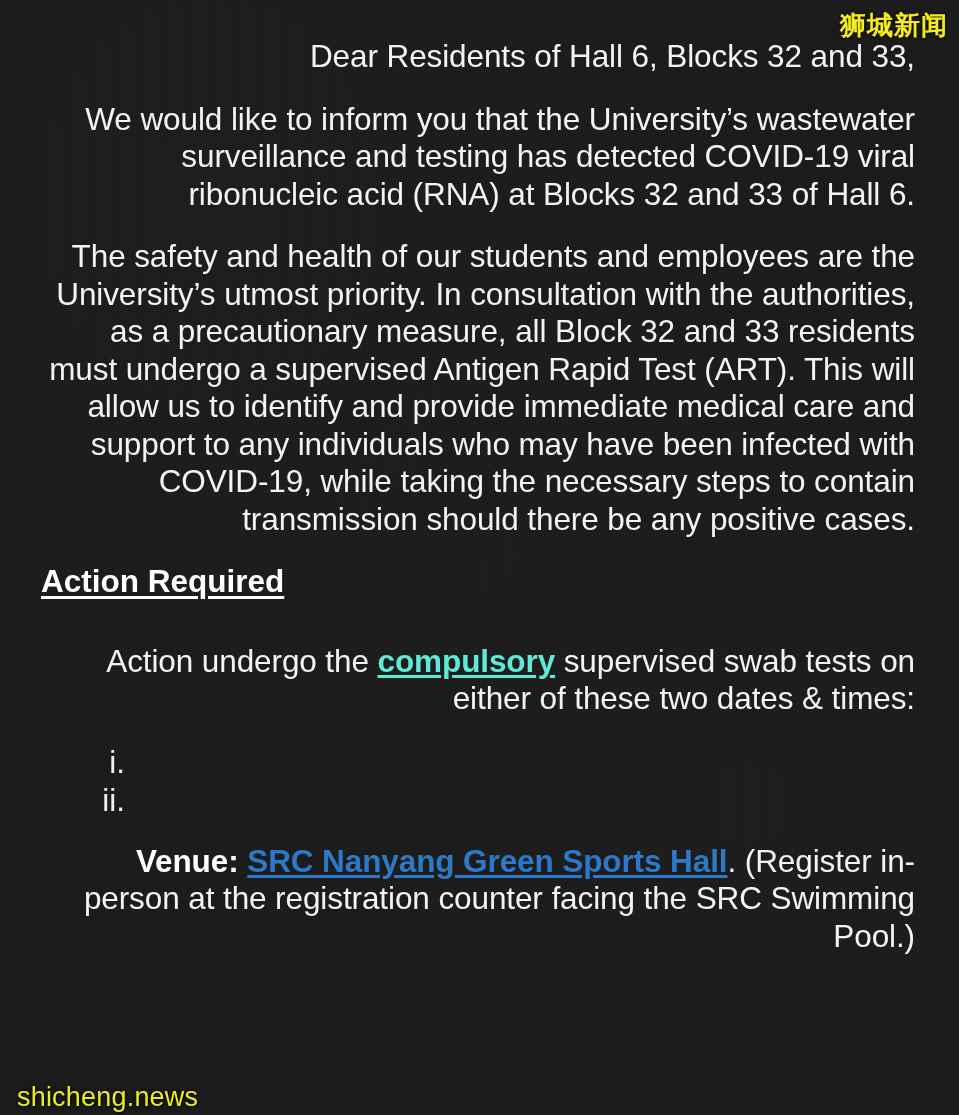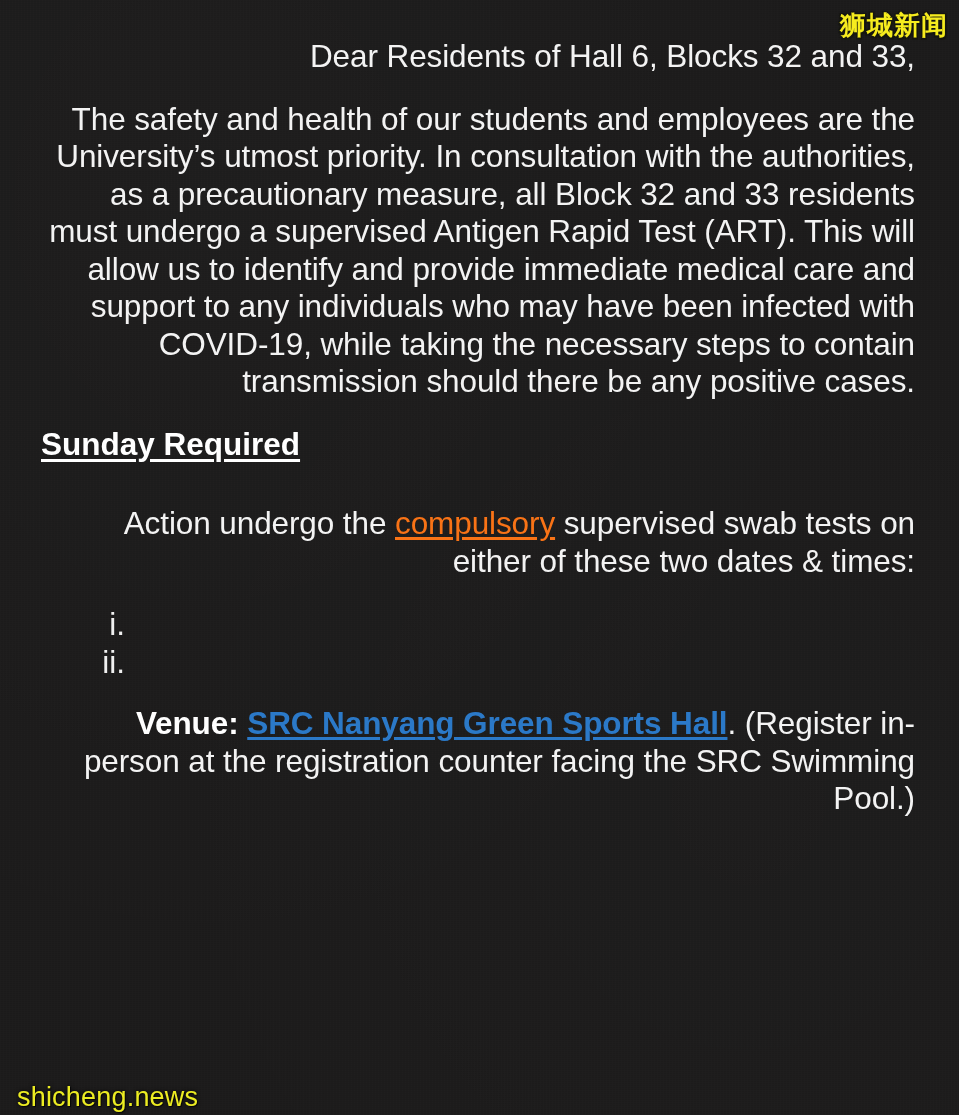--- a/index.html
+++ b/index.html
@@ -55,25 +55,25 @@
     font-weight: 700;
     text-decoration: underline;
     text-underline-offset: 4px;
     text-decoration-thickness: 2.5px;
     color: #ffffff;
     display: inline-block;
   }
   .heading-row { margin: 0 0 20px 0; }
 
   strong.em-underline {
-    font-weight: 400;
+    font-weight: 700;
     text-decoration: underline;
     text-underline-offset: 3px;
     text-decoration-thickness: 2.5px;
-    color: #f97316;
+    color: #5eead4;
   }
   strong.em {
     font-weight: 700;
     color: #ffffff;
   }
 
   ol.date-list {
     list-style: none;
     margin: 0 0 24px 0;
     padding: 0;
@@ -143,25 +143,26 @@
 <div class="notice">
 
   <div class="grain"></div>
 
   <div class="watermark-top">狮城新闻</div>
 
   <div class="body-text">
 
     <p class="para">Dear Residents of Hall 6, Blocks 32 and 33,</p>
 
+    <p class="para">We would like to inform you that the University’s wastewater surveillance and testing has detected COVID-19 viral ribonucleic acid (RNA) at Blocks 32 and 33 of Hall 6.</p>
 
     <p class="para">The safety and health of our students and employees are the University’s utmost priority. In consultation with the authorities, as a precautionary measure, all Block 32 and 33 residents must undergo a supervised Antigen Rapid Test (ART). This will allow us to identify and provide immediate medical care and support to any individuals who may have been infected with COVID-19, while taking the necessary steps to contain transmission should there be any positive cases.</p>
 
     <div class="heading-row">
-      <h2 class="section-heading">Sunday Required</h2>
+      <h2 class="section-heading">Action Required</h2>
     </div>
 
     <p class="para"><span>Action undergo the </span><strong class="em-underline">compulsory</strong><span> supervised swab tests on either of these two dates &amp; times:</span></p>
 
     <ol class="date-list">
       <li>
         <span class="roman">i.</span>
       </li>
       <li>
         <span class="roman">ii.</span>

